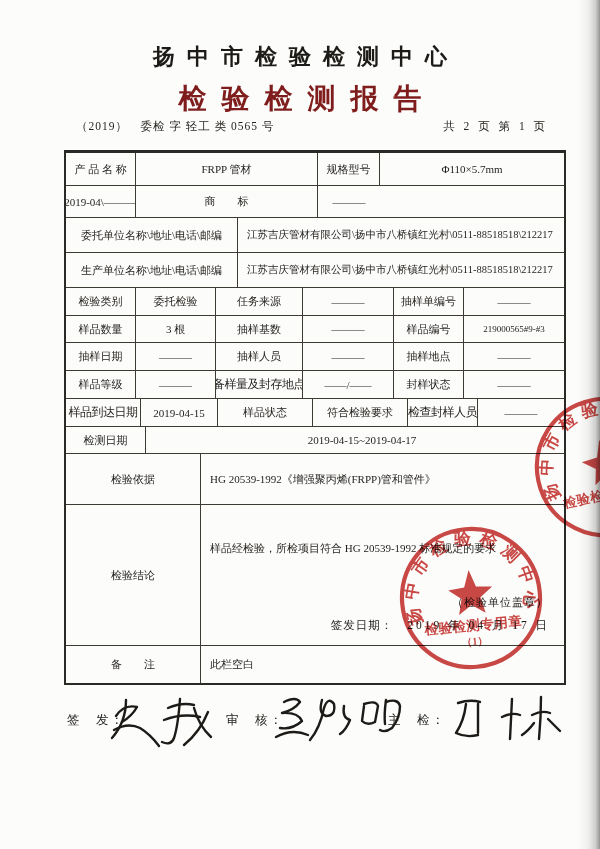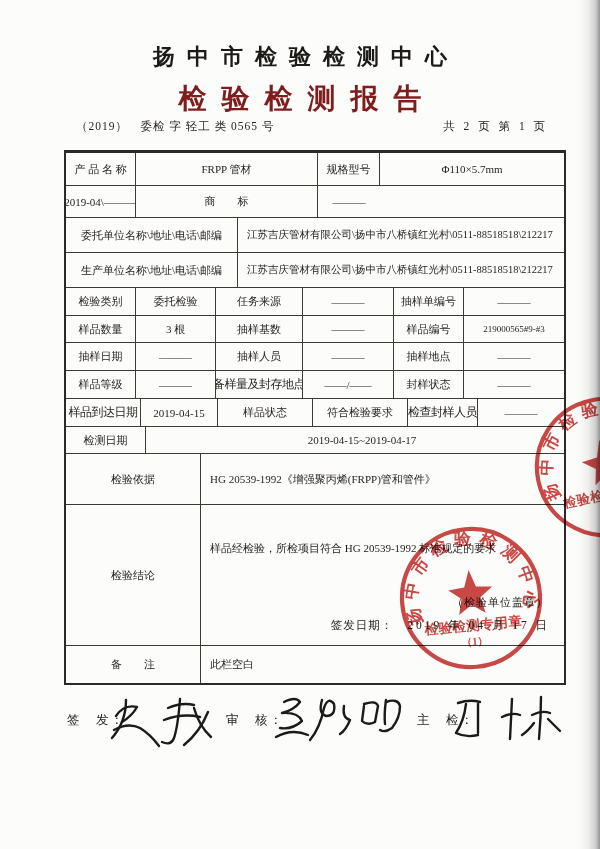--- a/index.html
+++ b/index.html
@@ -200,21 +200,21 @@
     <svg class="sig-svg" style="left:206px;top:-4px" width="135" height="58" viewBox="0 0 135 58" aria-label="吴晓明">
       <path d="M14 12 Q26 6 30 12 Q24 20 12 23 Q28 22 32 31 Q22 40 10 38"></path>
       <path d="M6 47 Q22 38 38 45"></path>
       <path d="M52 10 Q48 24 56 26 Q66 26 64 14 Q58 6 54 18 Q50 38 40 50"></path>
       <path d="M74 16 Q72 28 80 30 Q76 40 70 44"></path>
       <path d="M94 14 Q106 10 108 16 L105 32 Q97 36 92 31 L94 16"></path>
       <path d="M116 10 Q114 24 115 34"></path>
       <path d="M116 12 Q128 8 130 16 Q130 28 122 38 Q115 43 110 40"></path>
     </svg>
 
-    <span class="sig-label" style="left:353px">主　检：</span>
+    <span class="sig-label" style="left:324px">主　检：</span>
     <svg class="sig-svg" style="left:384px;top:-5px" width="118" height="60" viewBox="0 0 118 60" aria-label="顾琳">
       <path d="M10 14 Q22 10 32 13"></path>
       <path d="M18 15 Q16 32 8 44 Q18 49 30 46"></path>
       <path d="M30 15 L30 44"></path>
       <path d="M54 28 Q64 23 72 26"></path>
       <path d="M64 10 Q63 30 62 50"></path>
       <path d="M84 26 Q94 21 102 24"></path>
       <path d="M93 8 Q93 28 91 50"></path>
       <path d="M100 30 Q106 36 112 42"></path>
       <path d="M86 34 Q80 42 74 46"></path>

